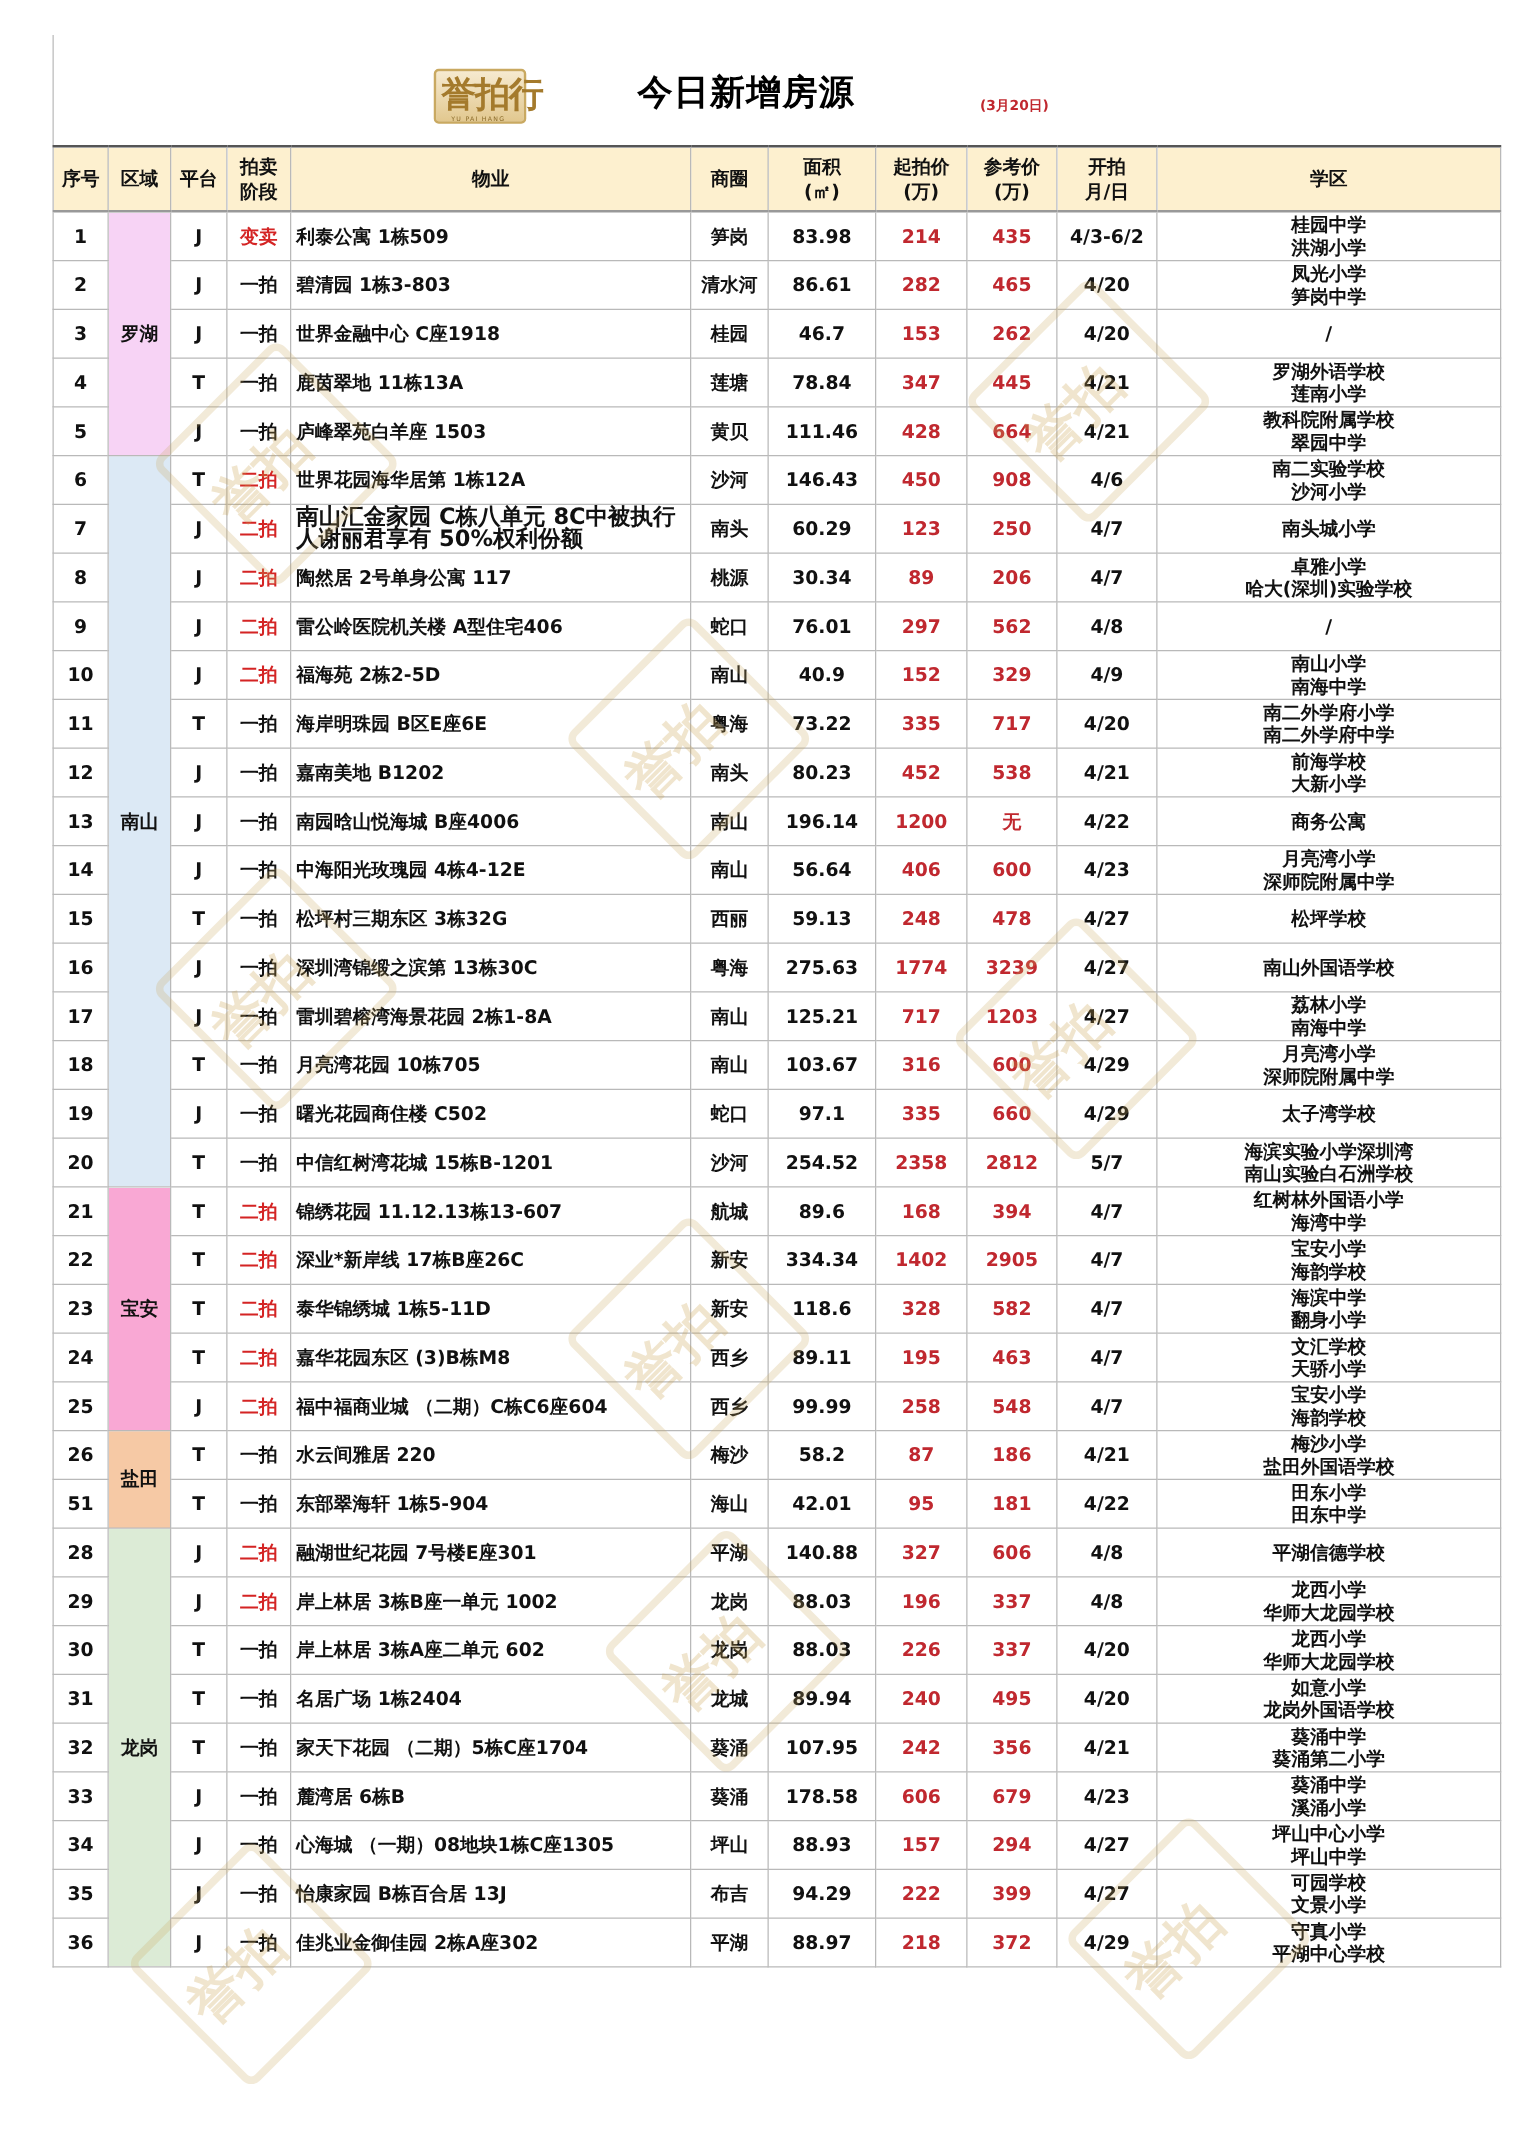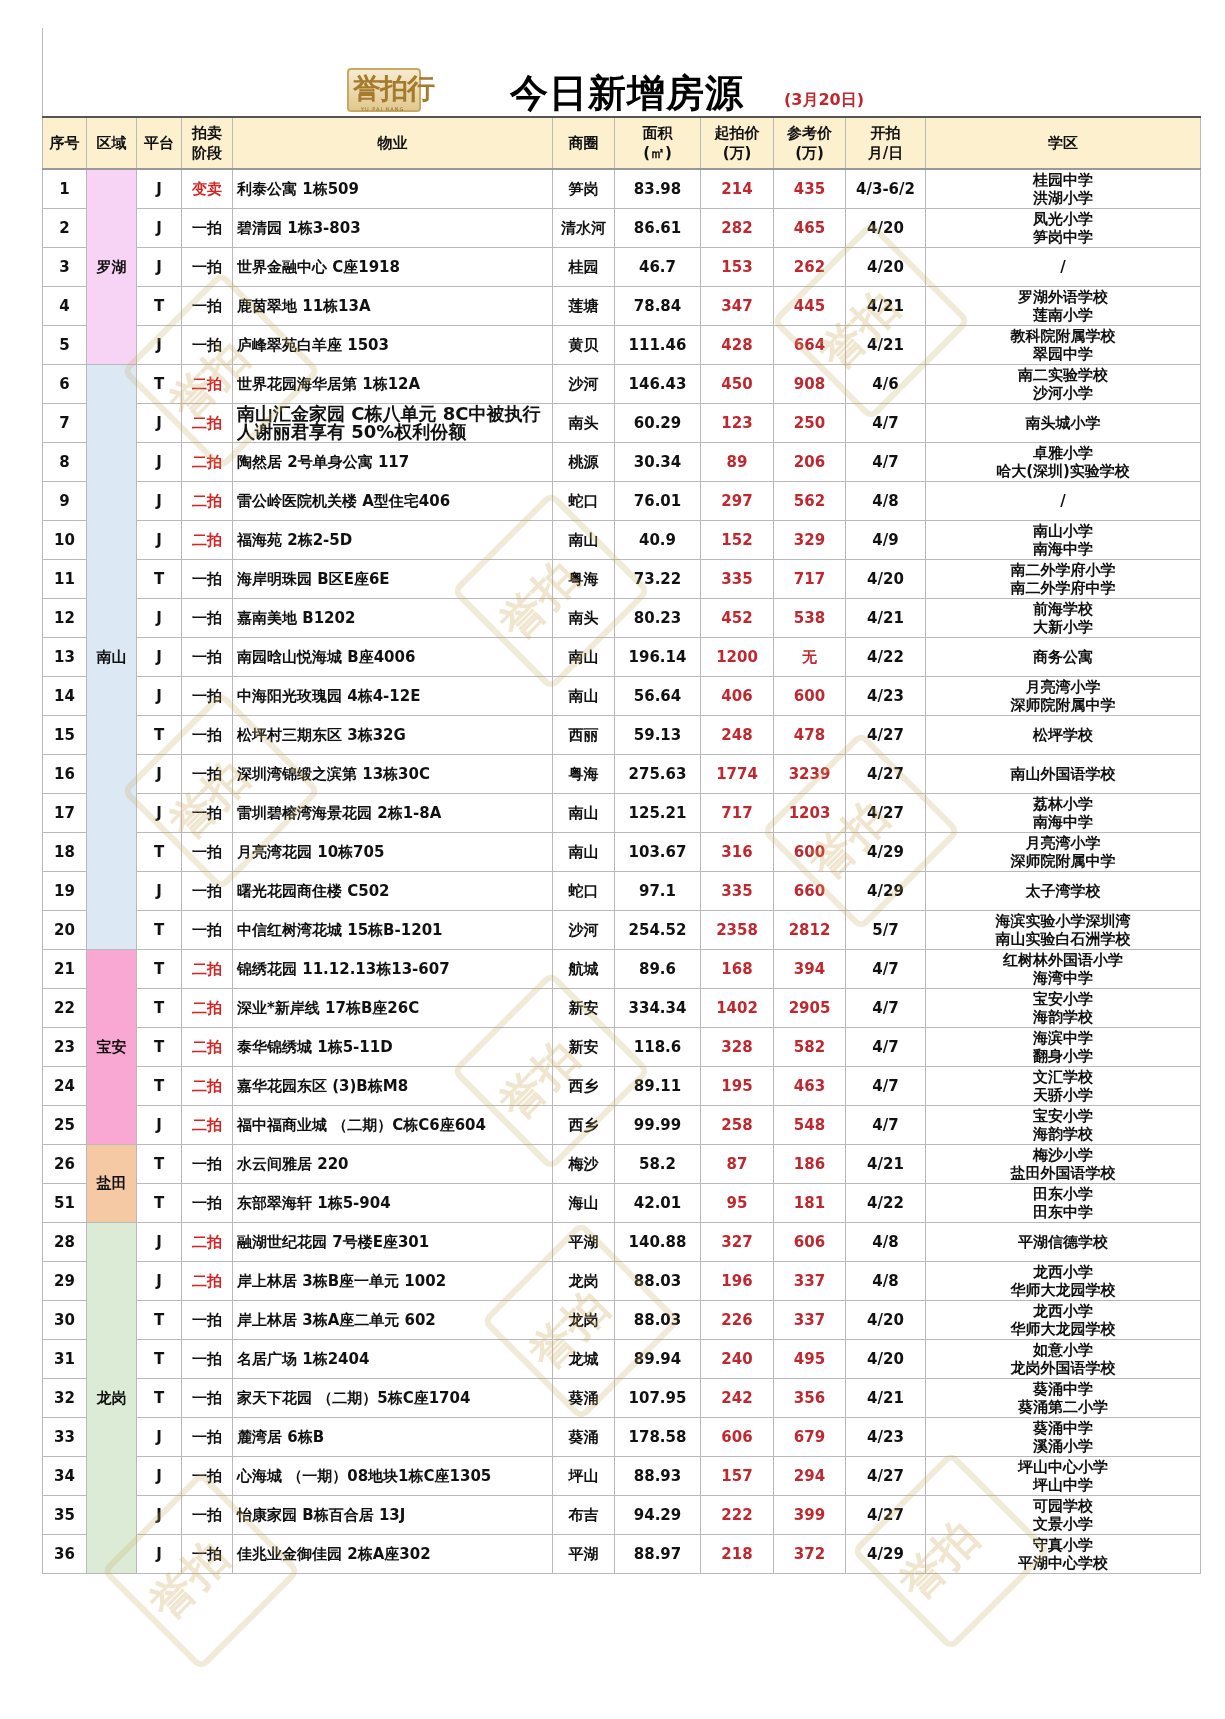--- a/index.html
+++ b/index.html
@@ -1,26 +1,26 @@
 <!DOCTYPE html>
 <html><head>
 <meta charset="utf-8">
 <style>
   html, body { margin:0; padding:0; background:#ffffff; }
   body { width:1225px; height:1719px; position:relative; overflow:hidden;
          font-family:"DejaVu Sans","Liberation Sans",sans-serif; color:#111; }
   .left-rule { position:absolute; left:42px; top:28px; width:1px; height:88px; background:#bbb; }
-  .title-bar { position:absolute; left:42px; top:56px; width:1158px; height:70px; }
+  .title-bar { position:absolute; left:42px; top:43px; width:1158px; height:70px; }
   .logo { position:absolute; left:305px; top:8px; width:150px; height:50px; }
   .logo-box { position:absolute; left:0; top:4px; width:70px; height:40px;
               border:2px solid #c9a961; border-radius:4px; background:linear-gradient(180deg,#f6ead0,#e2c88f); }
   .logo-chars { position:absolute; left:6px; top:6px; font-size:28px; font-weight:bold; color:#a47a2c; letter-spacing:-1px; white-space:nowrap; }
   .logo-sub { position:absolute; left:14px; top:42px; font-size:5px; color:#8a6b2a; letter-spacing:1px; }
-  .main-title { position:absolute; left:468px; top:12px; font-size:38px; font-weight:bold; color:#000; letter-spacing:1px; }
-  .date-note { position:absolute; left:742px; top:34px; font-size:16px; font-weight:bold; color:#c0282f; }
+  .main-title { position:absolute; left:468px; top:12px; font-size:28px; font-weight:bold; color:#000; letter-spacing:1px; }
+  .date-note { position:absolute; left:742px; top:34px; font-size:11px; font-weight:bold; color:#c0282f; }
 
   table.sheet { position:absolute; left:42px; top:116px; border-collapse:collapse; table-layout:fixed; width:1158px; }
   table.sheet th, table.sheet td { border:1px solid #b9b9b9; text-align:center; vertical-align:middle; padding:0; overflow:hidden; white-space:nowrap; }
   table.sheet thead th { background:#fdf0cf; height:50px; font-size:15px; font-weight:bold; line-height:20px; border-top:2px solid #555; border-bottom:2px solid #999; }
   table.sheet tbody td { height:38px; font-size:15px; font-weight:bold; }
   td.prop { text-align:left !important; padding-left:4px !important; font-size:15px; }
   td.prop.two-line { white-space:normal; line-height:18px; font-size:18px; }
   td.red { color:#c0282f; }
   td.stage-red { color:#d42424; }
   td.school { font-size:14px; line-height:18px; white-space:normal; }

